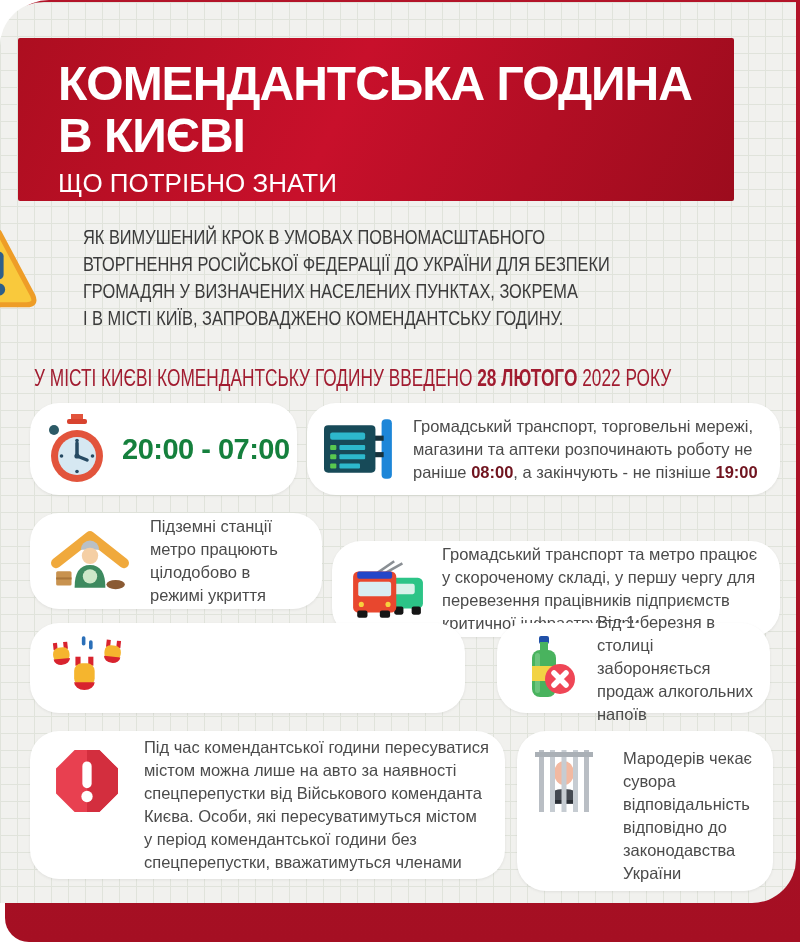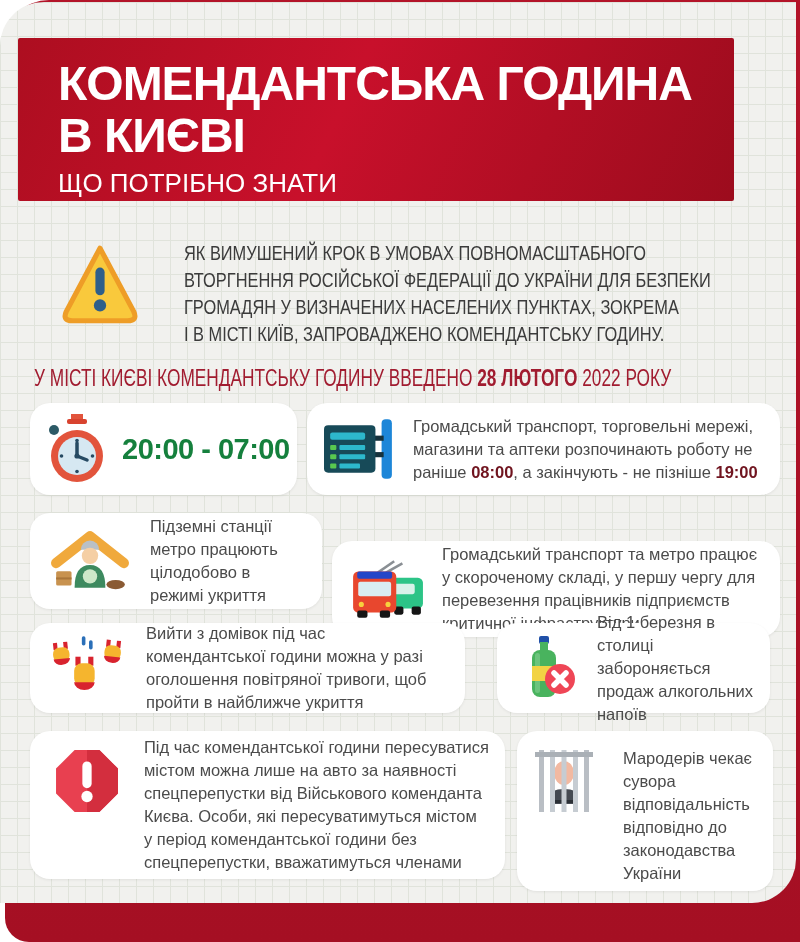--- a/index.html
+++ b/index.html
@@ -34,37 +34,37 @@
   }
   .title-line{
     font-size:48px;font-weight:700;letter-spacing:-1px;line-height:52px;
     white-space:nowrap;
   }
   .subtitle-line{
     font-size:26px;font-weight:400;letter-spacing:0;margin-top:6px;
     white-space:nowrap;
   }
   
-  .warning-row{position:absolute;left:58px;top:237px;width:700px;display:flex;}
+  .warning-row{position:absolute;left:58px;top:221px;width:700px;display:flex;justify-content:flex-end;}
   .warning-icon-wrap{width:88px;flex:0 0 88px;padding-top:4px;}
   .warning-text{
     margin-left:38px;color:#3b3b3b;font-size:21px;line-height:27px;
     transform:scaleX(0.78);transform-origin:0 0;white-space:nowrap;
     padding-top:2px;
   }
   
   .date-banner{
     position:absolute;left:34px;top:364px;width:1020px;
     font-size:24px;color:#a11c30;white-space:nowrap;
     transform:scaleX(0.72);transform-origin:0 0;
   }
   .date-banner .hl{font-weight:700;}
   
   .card{
-    position:absolute;background:#ffffff;border-radius:20px;
+    position:absolute;background:#ffffff;border-radius:29px;
     box-shadow:0 1px 3px rgba(0,0,0,0.07);
     display:flex;align-items:center;box-sizing:border-box;
     padding:10px 16px 10px 14px;
   }
   .icon-wrap{flex:0 0 auto;display:flex;align-items:center;justify-content:center;}
   .card-text{
     color:#4b4b4b;font-size:16.5px;line-height:23px;margin-left:14px;
   }
   .rich-b{font-weight:700;color:#70141f;}
   .time-text{
@@ -198,21 +198,20 @@
         <path d="M2 20 a8 6 0 0 0 16 0 Z" fill="#d8232e"></path>
       </g>
       <g transform="translate(52,6) rotate(6 10 12)">
         <rect x="3" y="0" width="4" height="7" fill="#d8232e"></rect>
           <rect x="13" y="0" width="4" height="7" fill="#d8232e"></rect>
         <rect x="2" y="5" width="16" height="14" rx="6" fill="#f5b52e"></rect>
         <path d="M2 16 a8 6 0 0 0 16 0 Z" fill="#d8232e"></path>
       </g>
     </svg>
   </div>
-  <div class="card-text">Вийти з домівок під час комендантської години можна у разі оголошення повітряної тривоги, щоб пройти в найближче укриття</div>
 </div>
 
 <div class="card" style="left:497px;top:623px;width:273px;height:90px;">
   <div class="icon-wrap" style="width:72px;">
     <svg width="66" height="70" viewBox="0 0 66 66">
       <rect x="25" y="1" width="10" height="8" rx="2" fill="#2050a8"></rect>
       <rect x="26" y="7" width="8" height="12" fill="#49b35e"></rect>
       <rect x="18" y="15" width="24" height="47" rx="8" fill="#49b35e"></rect>
       <rect x="21" y="18" width="5" height="40" rx="2.5" fill="#7ccc8a" opacity="0.7"></rect>
       <rect x="18" y="31" width="24" height="15" fill="#f2d344"></rect>

